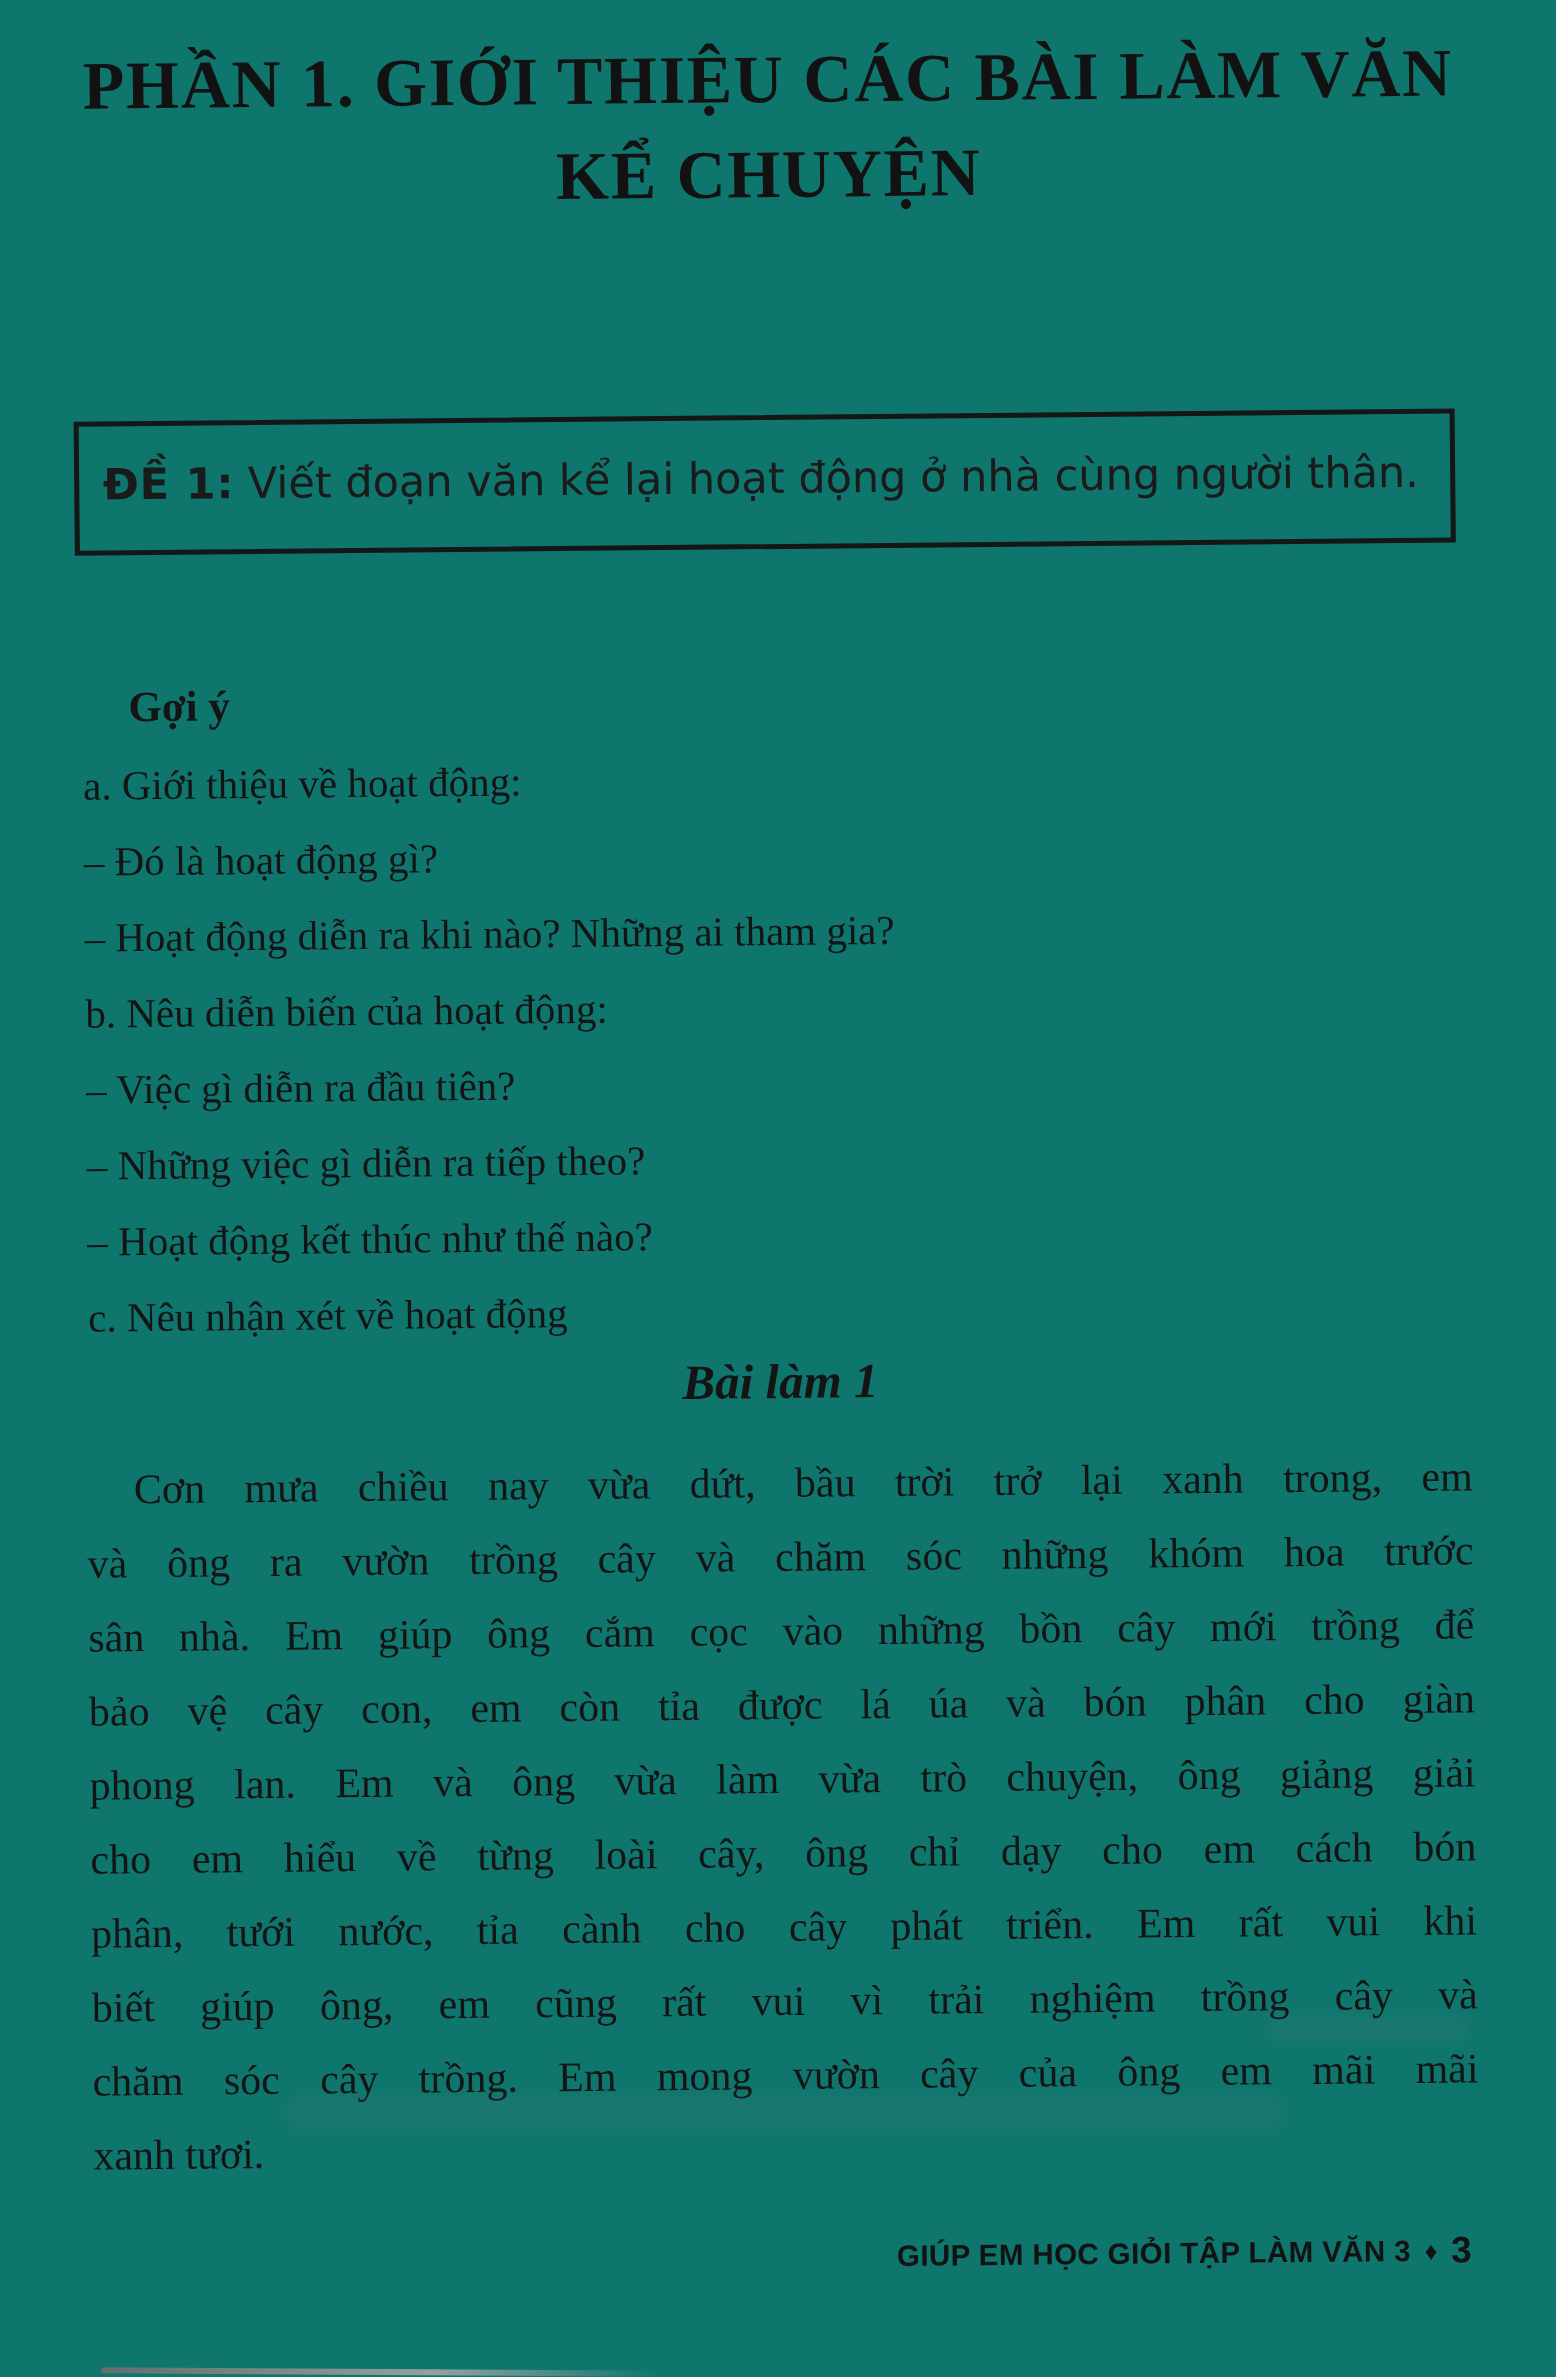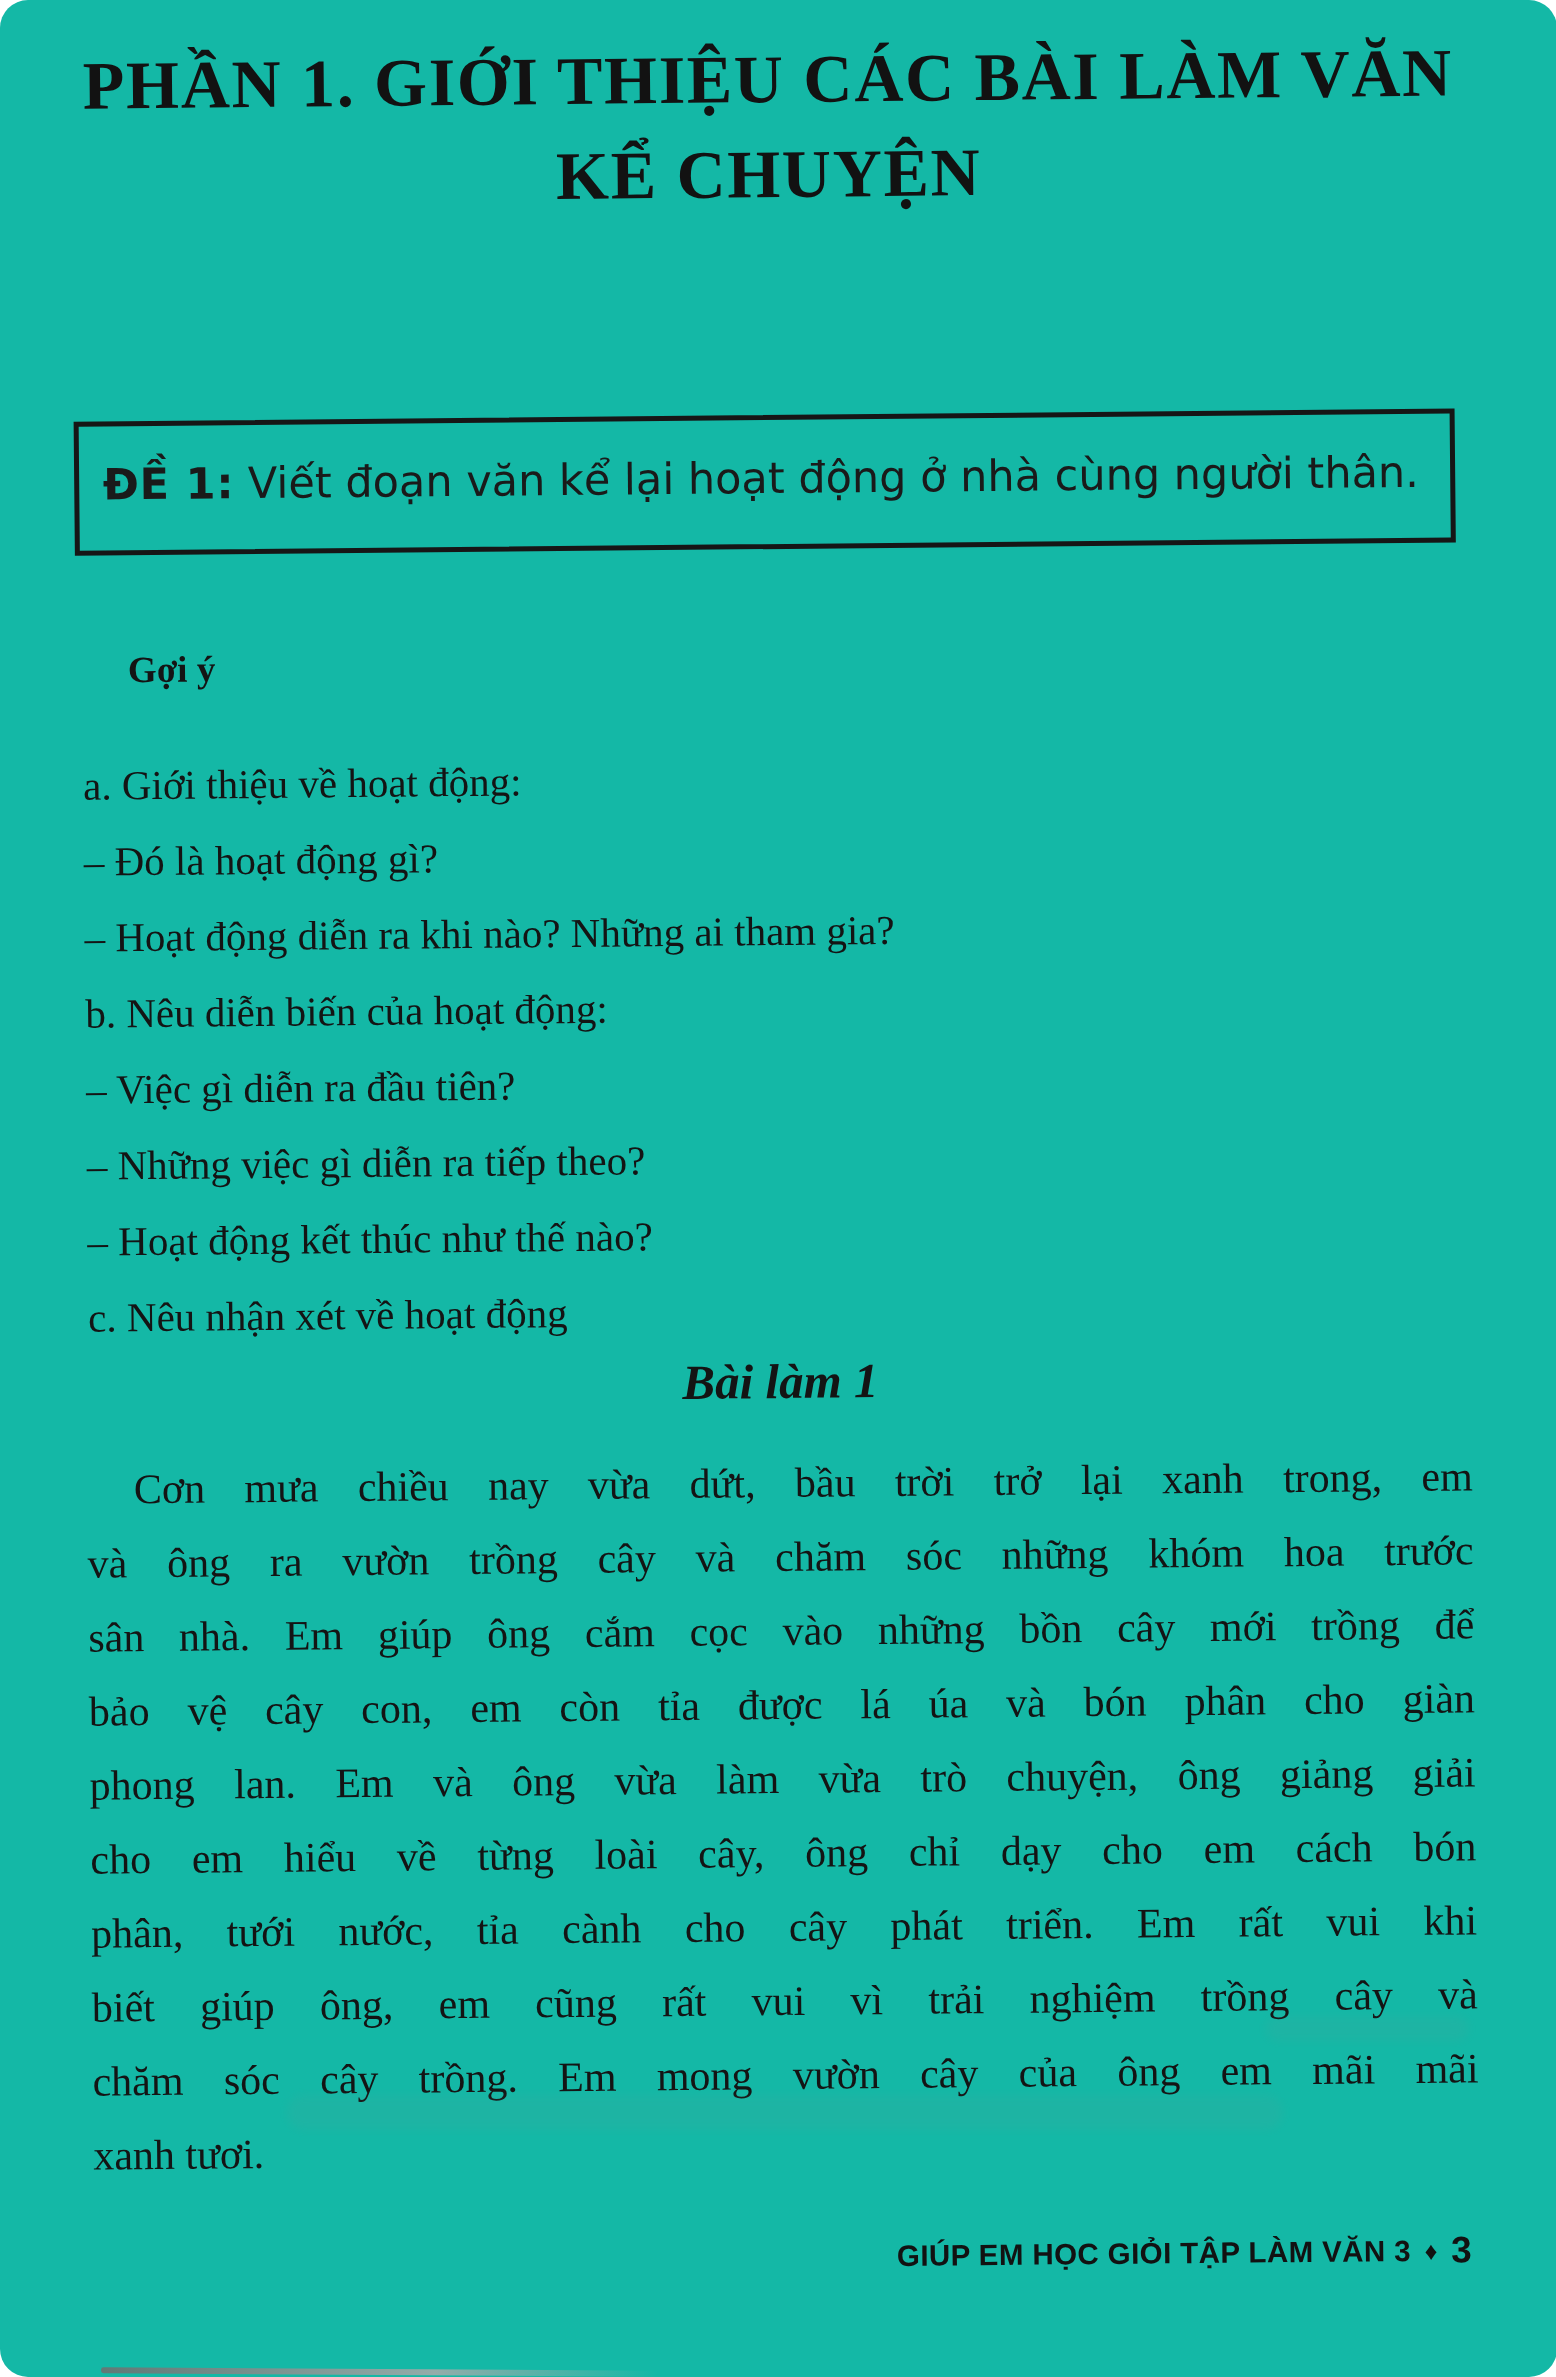--- a/index.html
+++ b/index.html
@@ -2,25 +2,24 @@
 <html lang="vi" style="font-size:13.5px"><head>
 <meta charset="utf-8">
 <style>
   * { box-sizing: border-box; margin: 0; padding: 0; }
   html, body { background: #ffffff; }
 
   .page {
     position: relative;
     width: 1557px;
     height: 2377px;
-    background: #14b8a6;
+    background: #0f766e;
     color: #141414;
     font-family: "Liberation Serif", "DejaVu Serif", serif;
     overflow: hidden;
-    border-radius: 28px;
   }
 
   
   .content {
     position: absolute;
     inset: 0;
     transform: rotate(-0.55deg);
     transform-origin: 50% 50%;
   }
 
@@ -43,22 +42,22 @@
     padding: 22px 25px 29px 23.6px;
     font-family: "DejaVu Sans", "Liberation Sans", sans-serif;
     font-size: 43px;
     line-height: 73px;
     color: #1a1a1a;
   }
   .prompt-box .label { font-weight: 700; letter-spacing: 0.8px; }
 
   .hint-heading {
     position: absolute;
-    top: 642px; left: 133px;
-    font-size: 37px;
+    top: 676px; left: 133px;
+    font-size: 43px;
     font-weight: 700;
   }
 
   .hints {
     position: absolute;
     top: 741px; left: 87px; right: 88px;
     font-size: 41px;
     line-height: 76px;
     list-style: none;
   }

